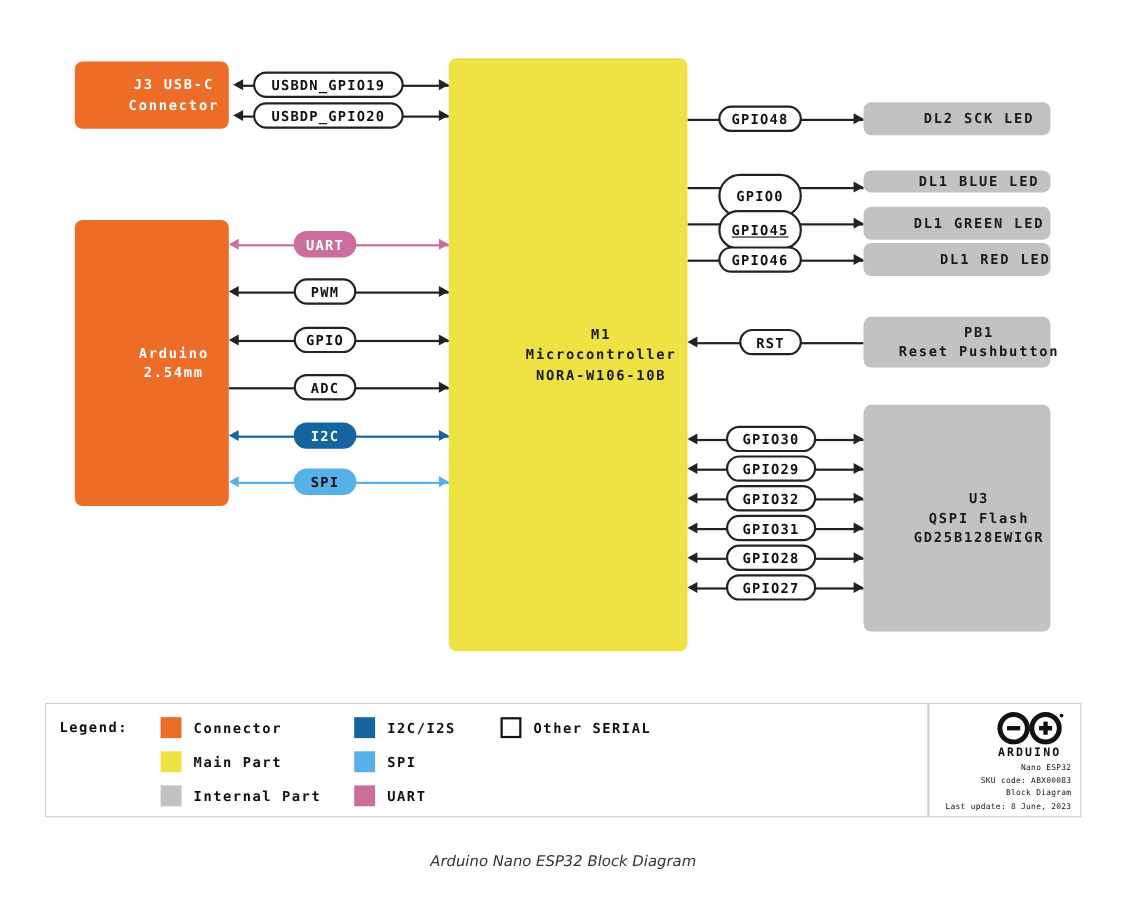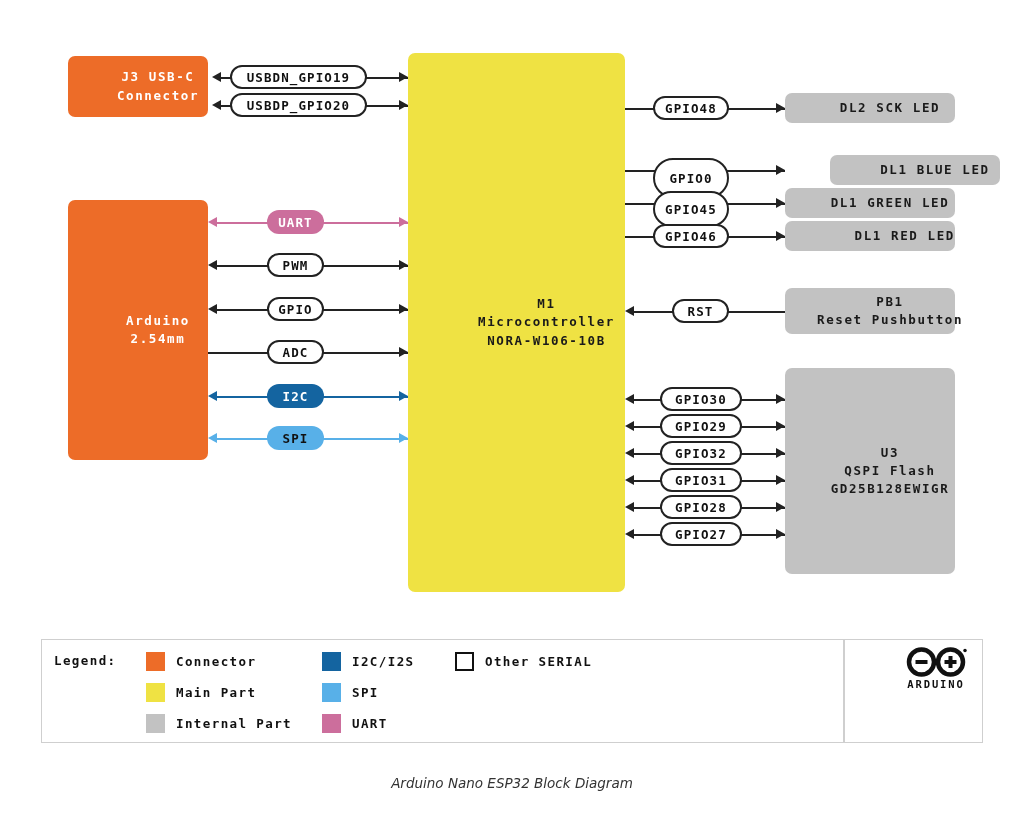--- a/index.html
+++ b/index.html
@@ -163,21 +163,21 @@
 
   <div class="blk blk-main" id="blk-mcu" style="left:408px; top:53px; width:217px; height:539px;">
     <span class="ln">M1</span>
     <span class="ln">Microcontroller</span>
     <span class="ln">NORA-W106-10B</span>
   </div>
 
   <div class="blk blk-internal" id="blk-dl2" style="left:785px; top:93px; width:170px; height:30px;">
     <span class="ln">DL2 SCK LED</span>
   </div>
-  <div class="blk blk-internal" id="blk-dl1b" style="left:830px; top:155px; width:170px; height:30px;justify-content:center;">
+  <div class="blk blk-internal" id="blk-dl1b" style="left:785px; top:155px; width:170px; height:20px;justify-content:center;">
     <span class="ln">DL1 BLUE LED</span>
   </div>
   <div class="blk blk-internal" id="blk-dl1g" style="left:785px; top:188px; width:170px; height:30px;">
     <span class="ln">DL1 GREEN LED</span>
   </div>
   <div class="blk blk-internal" id="blk-dl1r" style="left:785px; top:221px; width:170px; height:30px;align-items:flex-end;">
     <span class="ln">DL1 RED LED</span>
   </div>
 
   <div class="blk blk-internal" id="blk-reset" style="left:785px; top:288px; width:170px; height:46px;">
@@ -286,21 +286,21 @@
   <div class="pill pill-solid" style="left:267px; top:426px; width:57px; height:24px; background:#58B0E8; color:#111111;">
     <span>SPI</span>
   </div>
 
   <div class="pill pill-outline" style="left:653px; top:96px; width:76px; height:24px;">
     <span>GPIO48</span>
   </div>
   <div class="pill pill-outline" style="left:653px; top:158px; width:76px; height:40px;">
     <span>GPIO0</span>
   </div>
-  <div class="pill pill-outline" style="left:653px; top:191px; width:76px; height:36px;">
+  <div class="pill pill-outline" style="left:653px; top:191px; width:76px; height:36px;text-decoration:underline;">
     <span>GPIO45</span>
   </div>
   <div class="pill pill-outline" style="left:653px; top:224px; width:76px; height:24px;">
     <span>GPIO46</span>
   </div>
 
   <div class="pill pill-outline" style="left:672px; top:299px; width:57px; height:24px;">
     <span>RST</span>
   </div>
 
@@ -365,16 +365,22 @@
         <circle cx="93" cy="30" r="25"></circle>
       </g>
       <rect x="23" y="26" width="24" height="8" fill="#111111"></rect>
       <rect x="81" y="26" width="24" height="8" fill="#111111"></rect>
       <rect x="89" y="18" width="8" height="24" fill="#111111"></rect>
       <circle cx="122" cy="7" r="3.5" fill="#111111"></circle>
     </svg>
     <div id="logo-word">ARDUINO</div>
   </div>
 
+  <div id="meta">
+    <span>Nano ESP32</span>
+    <span>SKU code: ABX00083</span>
+    <span>Block Diagram</span>
+    <span>Last update: 8 June, 2023</span>
+  </div>
 
   <div id="caption">Arduino Nano ESP32 Block Diagram</div>
 
 </div>
 
 </body></html>

